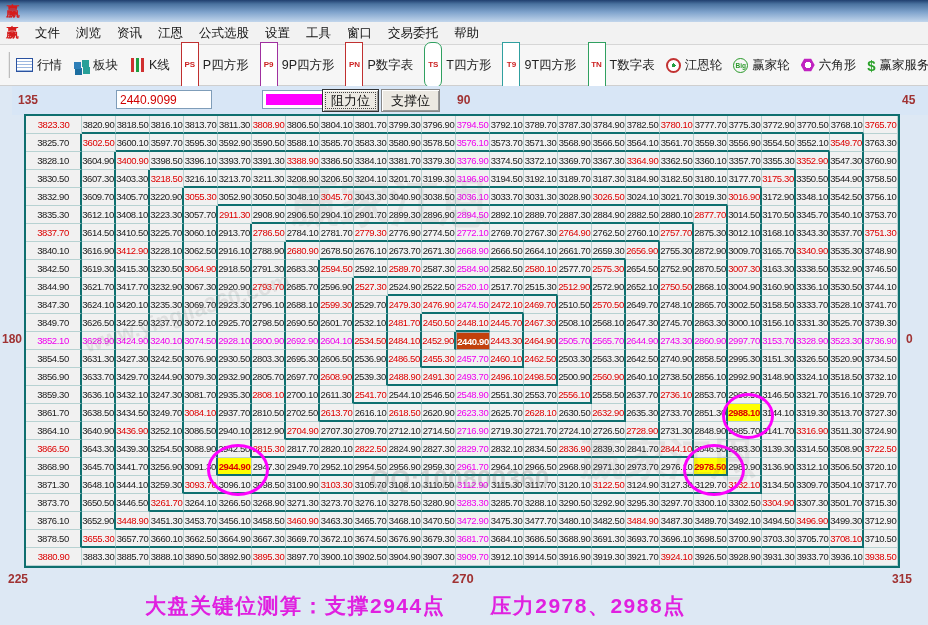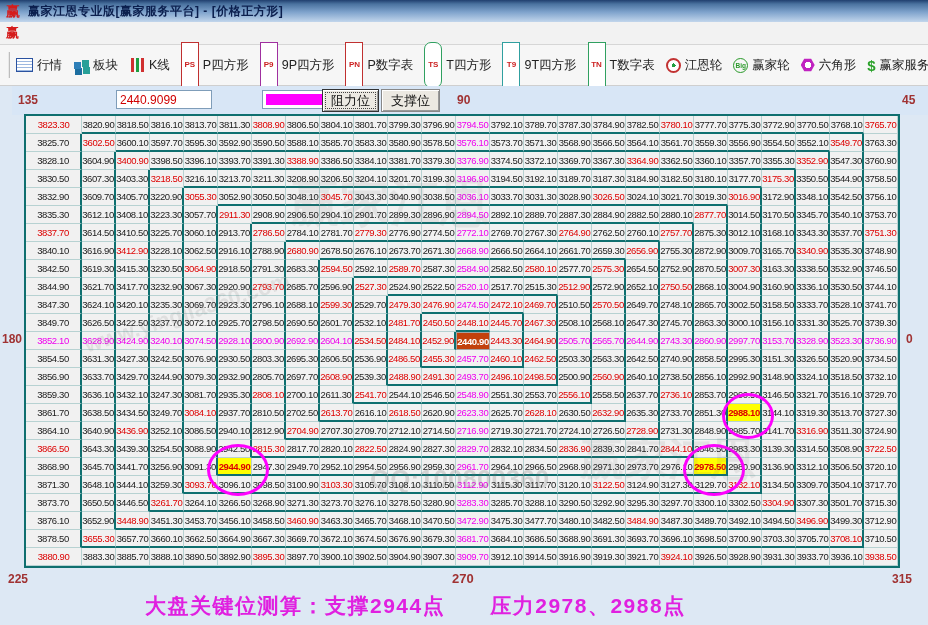--- a/index.html
+++ b/index.html
@@ -81,25 +81,25 @@
     letter-spacing:1.5px;white-space:nowrap;}
   .wm{position:absolute;color:#6a6a6a;pointer-events:none;white-space:nowrap;font-weight:bold;}
 </style>
 </head>
 <body>
 
 <div class="app">
 
   <div class="titlebar">
     <span class="logo">赢</span>
-    <span class="title-text">赢家江恩专业版[赢家服务平台] - [价格正方形]</span>
   </div>
 
   <div class="menubar">
     <span class="logo">赢</span>
+    <nav id="menu"><span class="mitem">文件</span><span class="mitem">浏览</span><span class="mitem">资讯</span><span class="mitem">江恩</span><span class="mitem">公式选股</span><span class="mitem">设置</span><span class="mitem">工具</span><span class="mitem">窗口</span><span class="mitem">交易委托</span><span class="mitem">帮助</span></nav>
   </div>
 
   <div class="toolbar" id="toolbar">
       <div class="titem">
         <span class="ticon icon-table"></span>
         <span class="tlabel">行情</span>
       </div>
       <div class="titem">
         <span class="ticon icon-blocks"></span>
         <span class="tlabel">板块</span>

